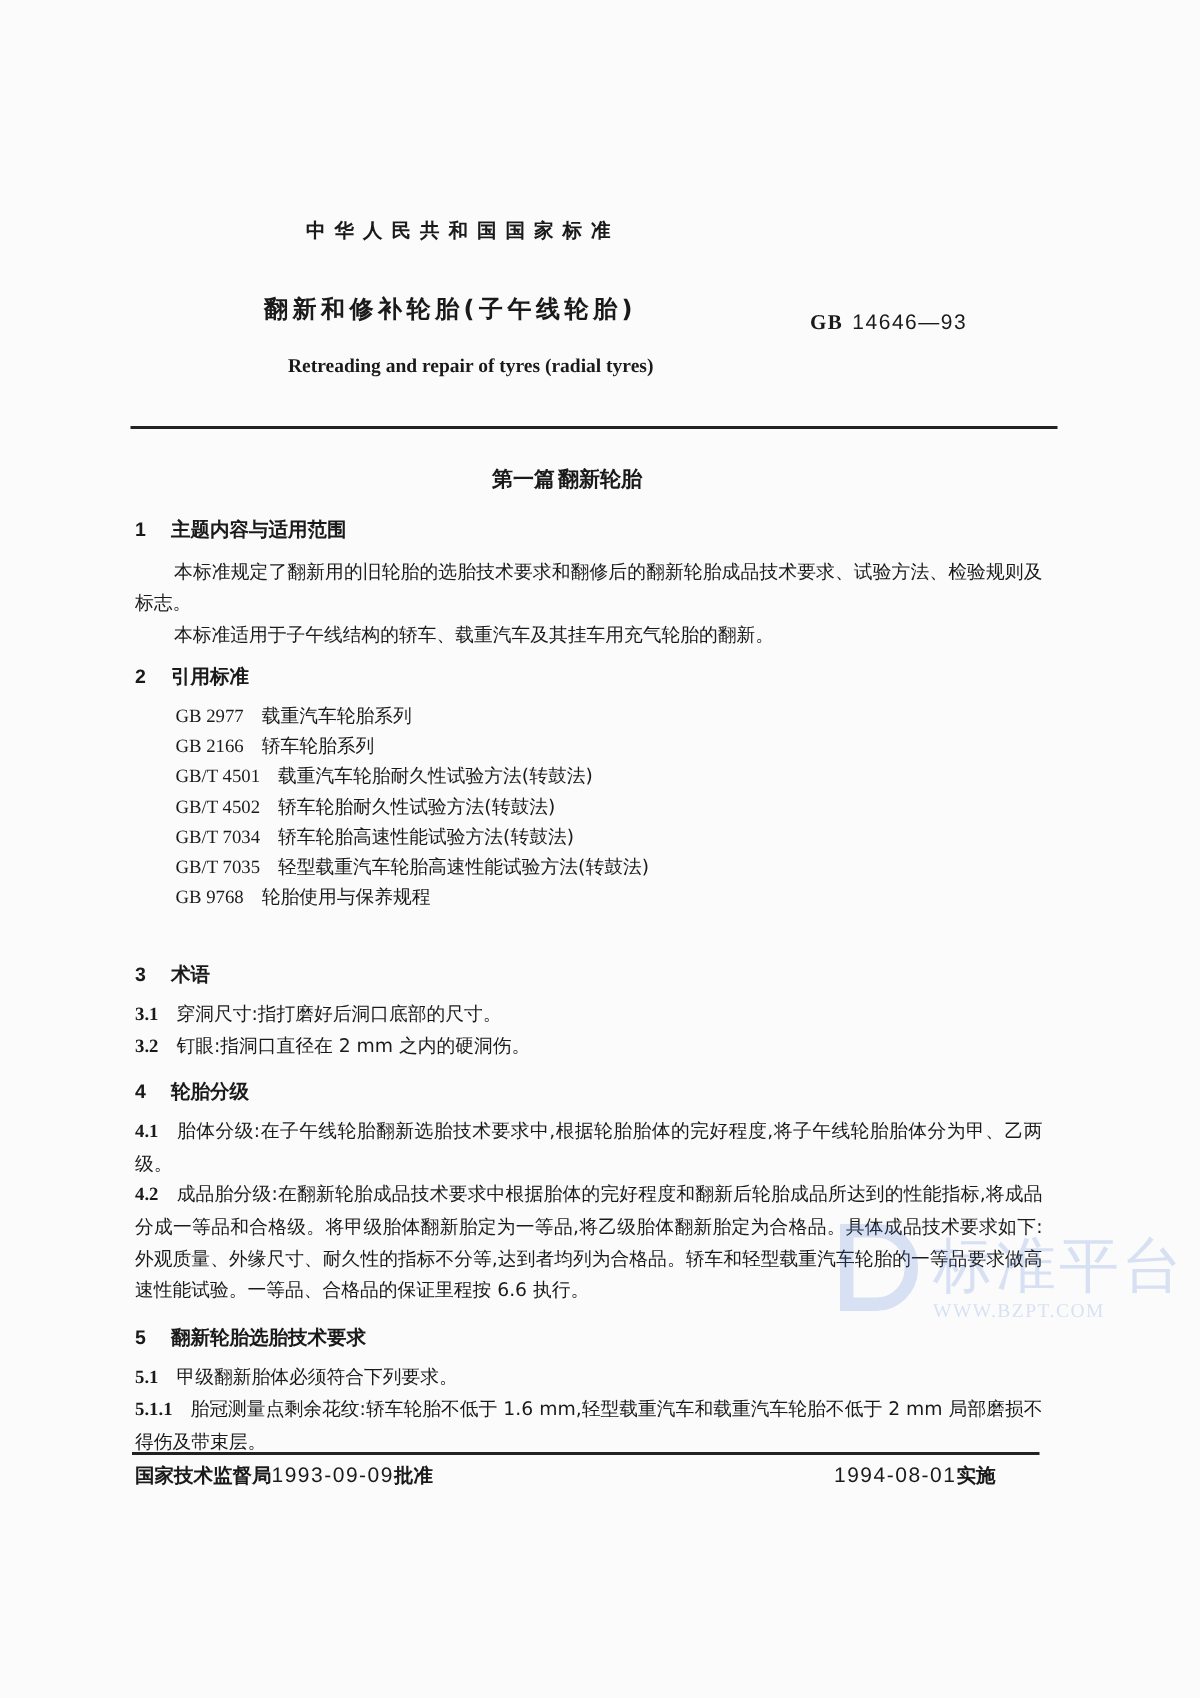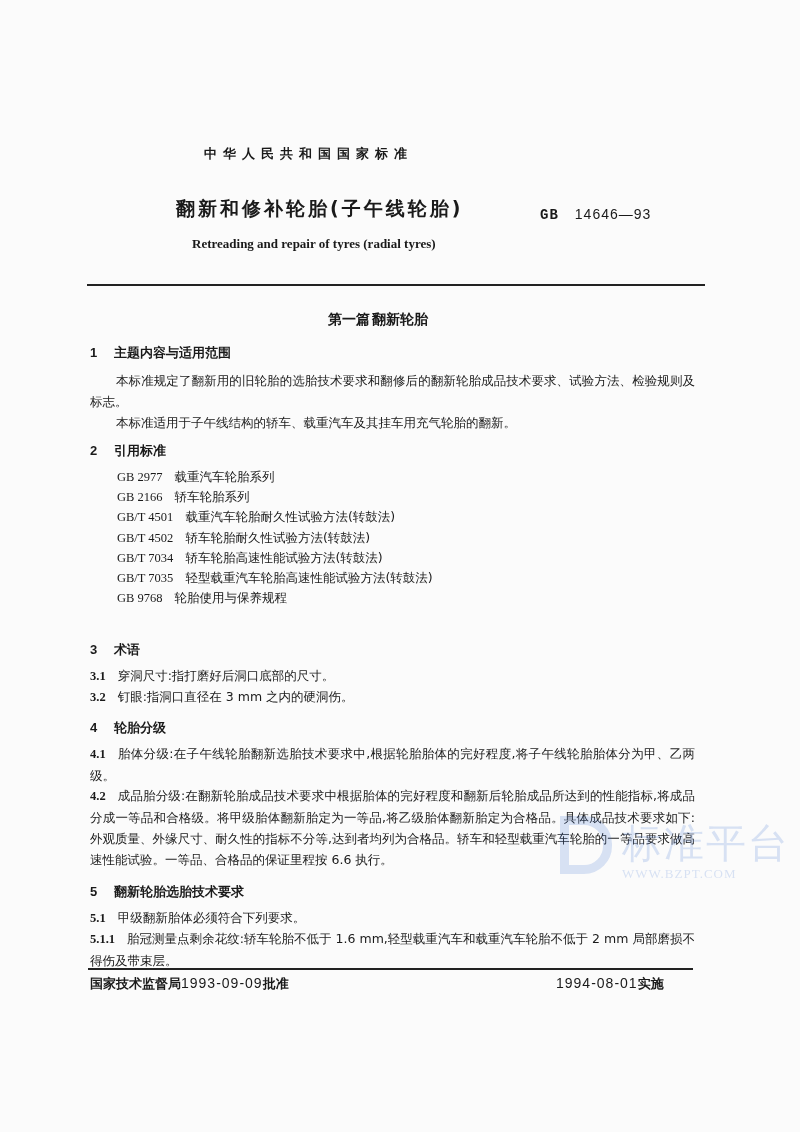--- a/index.html
+++ b/index.html
@@ -7,26 +7,26 @@
       width: 800px; height: 1132px; position: relative; overflow: hidden;
       background: #fbfbfb;
       color: #1a1a1a;
       font-family: "DejaVu Sans", "Liberation Sans", sans-serif;
     }
     .abs { position: absolute; white-space: nowrap; }
     .std-header {
       left: 204px; top: 145px; font-size: 13px; font-weight: bold; letter-spacing: 6px;
     }
     .doc-title {
-      left: 176px; top: 196px; font-size: 19px; font-weight: bold; letter-spacing: 3px;
+      left: 176px; top: 196px; font-size: 16px; font-weight: bold; letter-spacing: 3px;
     }
     .std-code {
       left: 540px; top: 206px; font-size: 14px; font-family: "Liberation Sans", sans-serif; letter-spacing: 1px;
     }
-    .std-code b { font-family: Liberation Mono, monospace; margin-right: 16px; text-align: right; }
+    .std-code b { font-family: Liberation Serif, serif; margin-right: 6px; text-align: right; }
     .en-title {
       left: 192px; top: 236px; font-size: 13px; font-weight: bold;
       font-family: "Liberation Serif", serif;
     }
     .rule { height: 2px; background: #222; }
     .top-rule { left: 87px; top: 284px; width: 618px; }
     .foot-rule { left: 88px; top: 968px; width: 605px; }
     .part-title {
       left: 328px; top: 311px; font-size: 14px; font-weight: bold;
     }
@@ -91,21 +91,21 @@
   <div class="ref-item"><span class="ref-code">GB/T 4502</span><span>轿车轮胎耐久性试验方法(转鼓法)</span></div>
   <div class="ref-item"><span class="ref-code">GB/T 7034</span><span>轿车轮胎高速性能试验方法(转鼓法)</span></div>
   <div class="ref-item"><span class="ref-code">GB/T 7035</span><span>轻型载重汽车轮胎高速性能试验方法(转鼓法)</span></div>
   <div class="ref-item"><span class="ref-code">GB 9768</span><span>轮胎使用与保养规程</span></div>
 </div>
 
 <div class="abs sec-head" style="top:641px;">
   <span class="num">3</span><span>术语</span>
 </div>
 <div class="abs para" style="top:665px;"><span class="clause-num">3.1</span><span>穿洞尺寸:指打磨好后洞口底部的尺寸。</span></div>
-<div class="abs para" style="top:686px;"><span class="clause-num">3.2</span><span>钉眼:指洞口直径在 3 mm 之内的硬洞伤。</span></div>
+<div class="abs para" style="top:686px;"><span class="clause-num">3.2</span><span>钉眼:指洞口直径在 2 mm 之内的硬洞伤。</span></div>
 
 <div class="abs sec-head" style="top:719px;">
   <span class="num">4</span><span>轮胎分级</span>
 </div>
 <div class="abs para" style="top:743px;"><span class="clause-num">4.1</span><span>胎体分级:在子午线轮胎翻新选胎技术要求中,根据轮胎胎体的完好程度,将子午线轮胎胎体分为甲、乙两级。</span></div>
 <div class="abs para" style="top:785px;"><span class="clause-num">4.2</span><span>成品胎分级:在翻新轮胎成品技术要求中根据胎体的完好程度和翻新后轮胎成品所达到的性能指标,将成品分成一等品和合格级。将甲级胎体翻新胎定为一等品,将乙级胎体翻新胎定为合格品。具体成品技术要求如下:外观质量、外缘尺寸、耐久性的指标不分等,达到者均列为合格品。轿车和轻型载重汽车轮胎的一等品要求做高速性能试验。一等品、合格品的保证里程按 6.6 执行。</span></div>
 
 <div class="abs watermark">
   <div class="wm-logo"></div>
   <div class="wm-text">标准平台</div>

